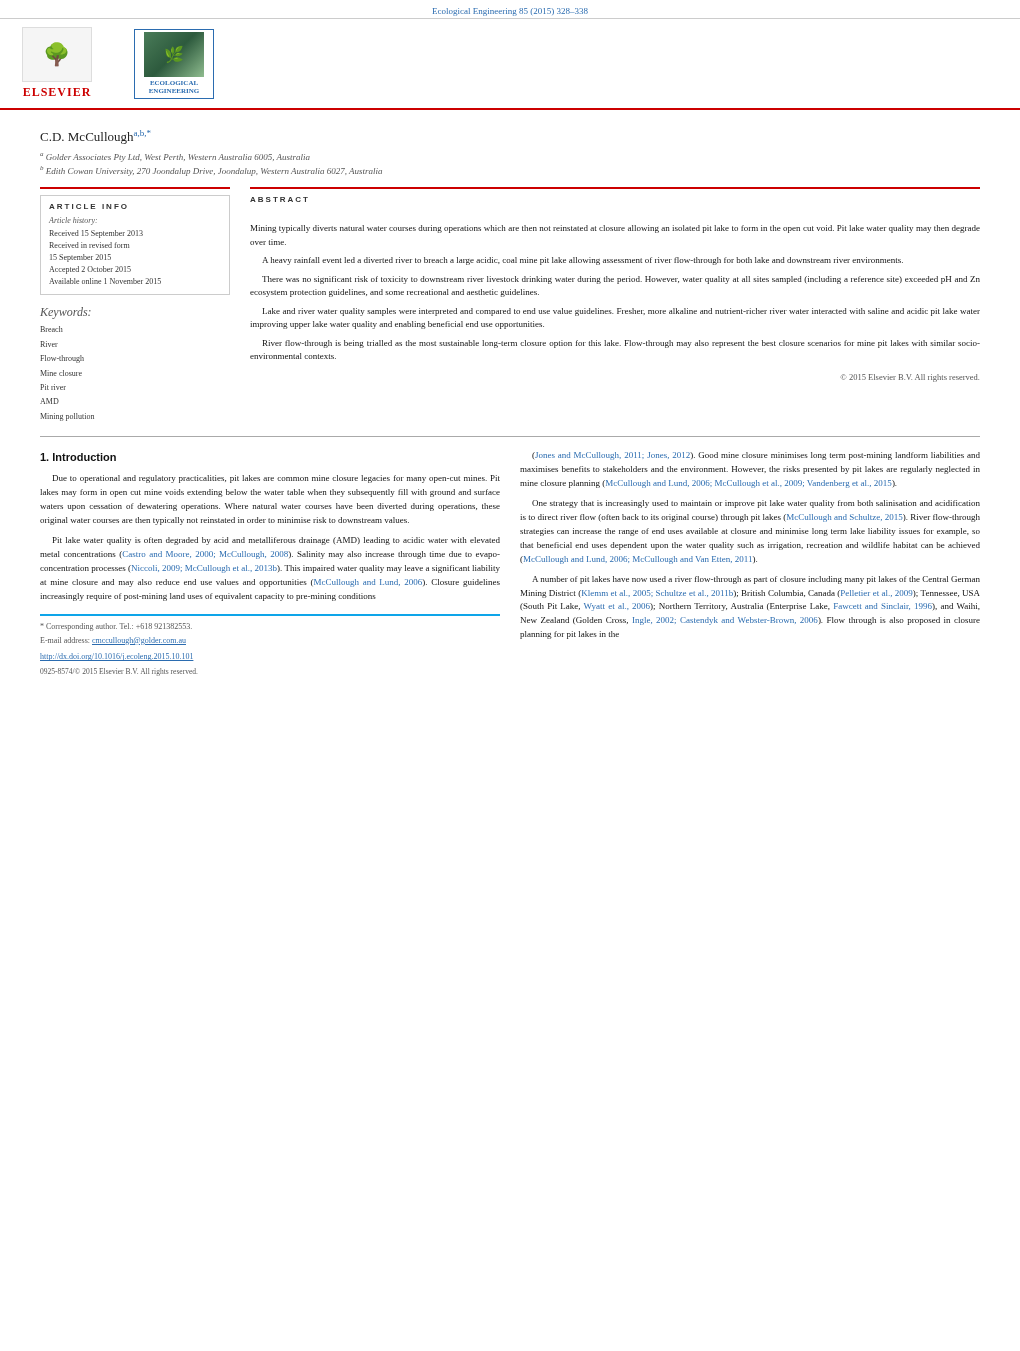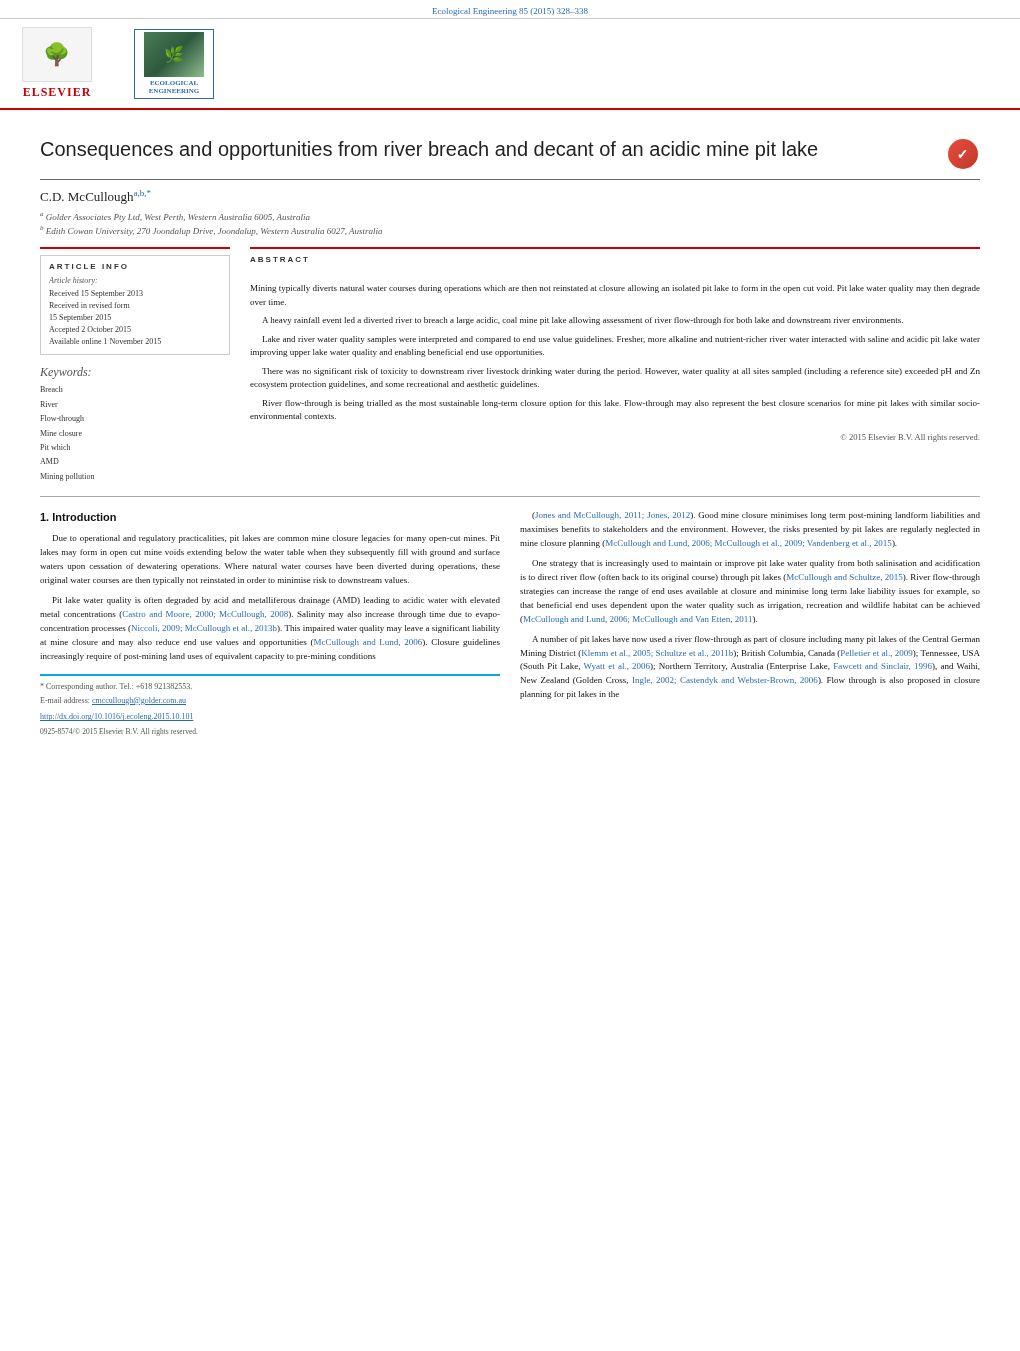--- a/index.html
+++ b/index.html
@@ -348,26 +348,20 @@
 
     <div class="journal-logo-right">
       <div class="eco-img">🌿</div>
       <span>ECOLOGICAL</span>
       <span>ENGINEERING</span>
     </div>
   </div>
 
   <div class="article-body">
 
-    <div class="article-title-section">
-      <div class="article-title-text">Consequences and opportunities from river breach and decant of an acidic mine pit lake</div>
-      <div class="crossmark-badge">
-        <div class="crossmark-circle">✓</div>
-      </div>
-    </div>
 
     <div class="author-line">
       <span class="author-name">C.D. McCullough</span><span class="author-sup">a,b,*</span>
     </div>
 
     <div class="affil-line">
       <span class="affil-sup">a</span>
       <span>Golder Associates Pty Ltd, West Perth, Western Australia 6005, Australia</span>
     </div>
     <div class="affil-line">
@@ -387,33 +381,33 @@
           <div class="article-info-line">Accepted 2 October 2015</div>
           <div class="article-info-line">Available online 1 November 2015</div>
         </div>
 
         <div class="keywords-box">
           <div class="keywords-title">Keywords:</div>
           <div class="keyword-item">Breach</div>
           <div class="keyword-item">River</div>
           <div class="keyword-item">Flow-through</div>
           <div class="keyword-item">Mine closure</div>
-          <div class="keyword-item">Pit which</div>
+          <div class="keyword-item">Pit river</div>
           <div class="keyword-item">AMD</div>
           <div class="keyword-item">Mining pollution</div>
         </div>
       </div>
 
       <div class="right-col">
         <div class="abstract-title">ABSTRACT</div>
         <div class="abstract-text">
           <p>Mining typically diverts natural water courses during operations which are then not reinstated at closure allowing an isolated pit lake to form in the open cut void. Pit lake water quality may then degrade over time.</p>
           <p>A heavy rainfall event led a diverted river to breach a large acidic, coal mine pit lake allowing assessment of river flow-through for both lake and downstream river environments.</p>
+          <p>There was no significant risk of toxicity to downstream river livestock drinking water during the period. However, water quality at all sites sampled (including a reference site) exceeded pH and Zn ecosystem protection guidelines, and some recreational and aesthetic guidelines.</p>
           <p>Lake and river water quality samples were interpreted and compared to end use value guidelines. Fresher, more alkaline and nutrient-richer river water interacted with saline and acidic pit lake water improving upper lake water quality and enabling beneficial end use opportunities.</p>
-          <p>There was no significant risk of toxicity to downstream river livestock drinking water during the period. However, water quality at all sites sampled (including a reference site) exceeded pH and Zn ecosystem protection guidelines, and some recreational and aesthetic guidelines.</p>
           <p>River flow-through is being trialled as the most sustainable long-term closure option for this lake. Flow-through may also represent the best closure scenarios for mine pit lakes with similar socio-environmental contexts.</p>
         </div>
         <div class="copyright-line">© 2015 Elsevier B.V. All rights reserved.</div>
       </div>
     </div>
 
     <hr class="section-divider">
 
     <div class="body-two-col">
 

